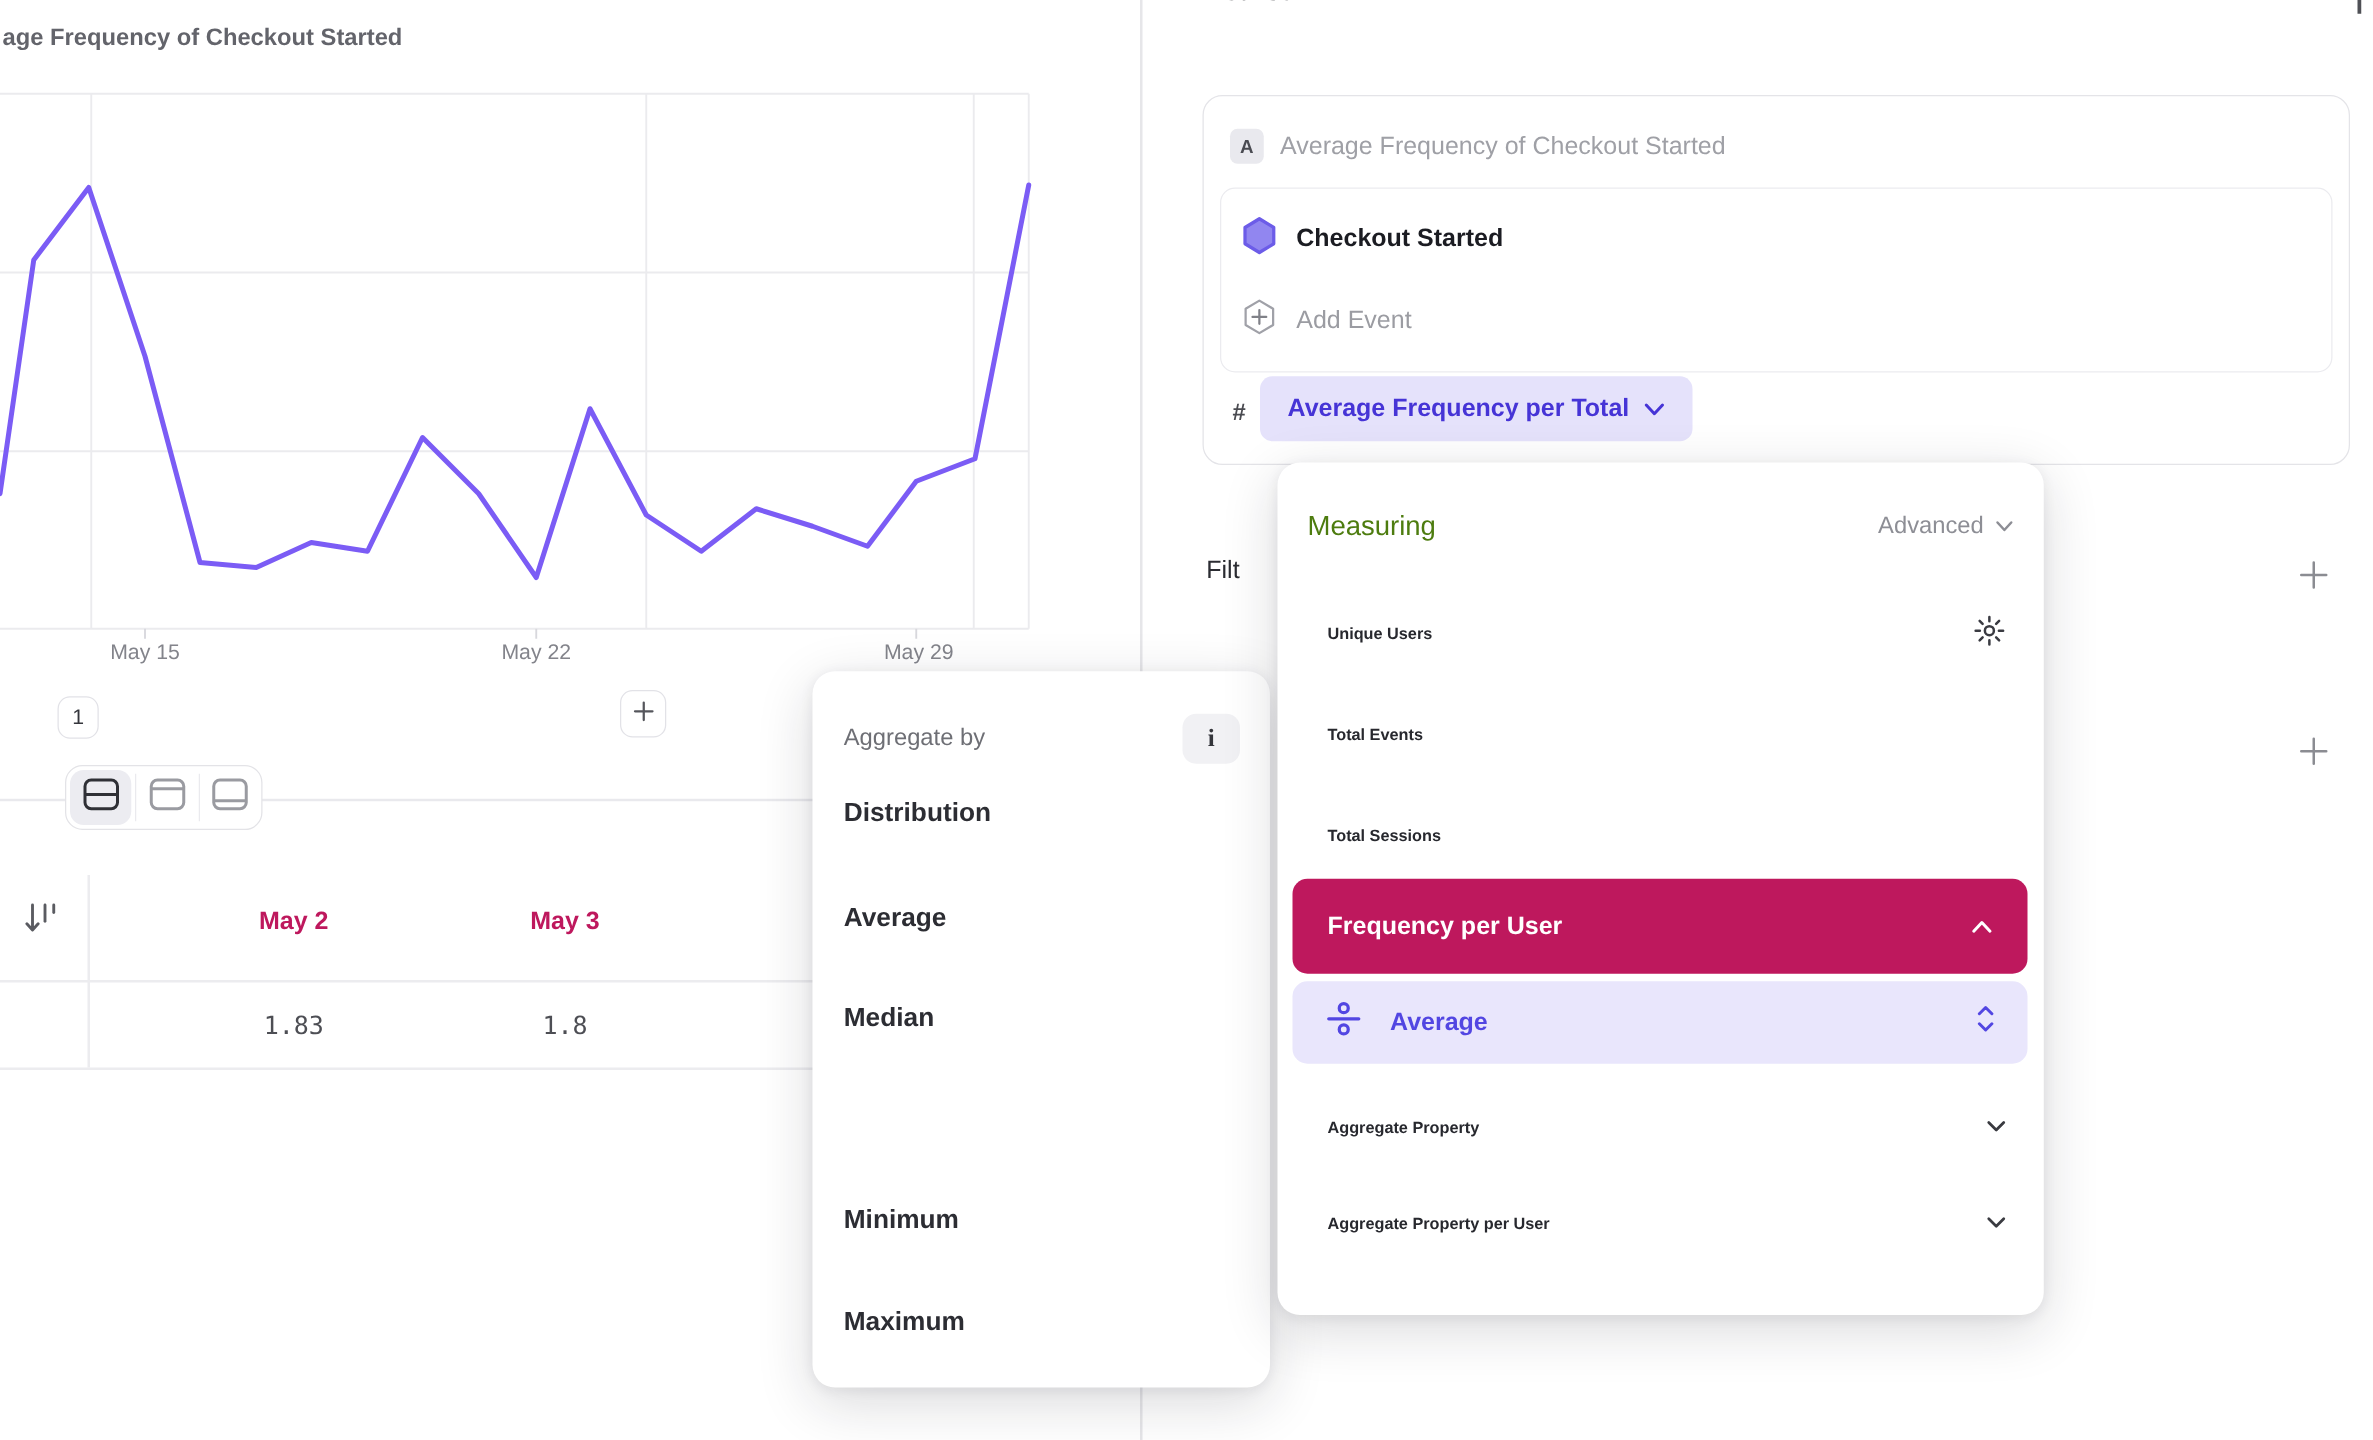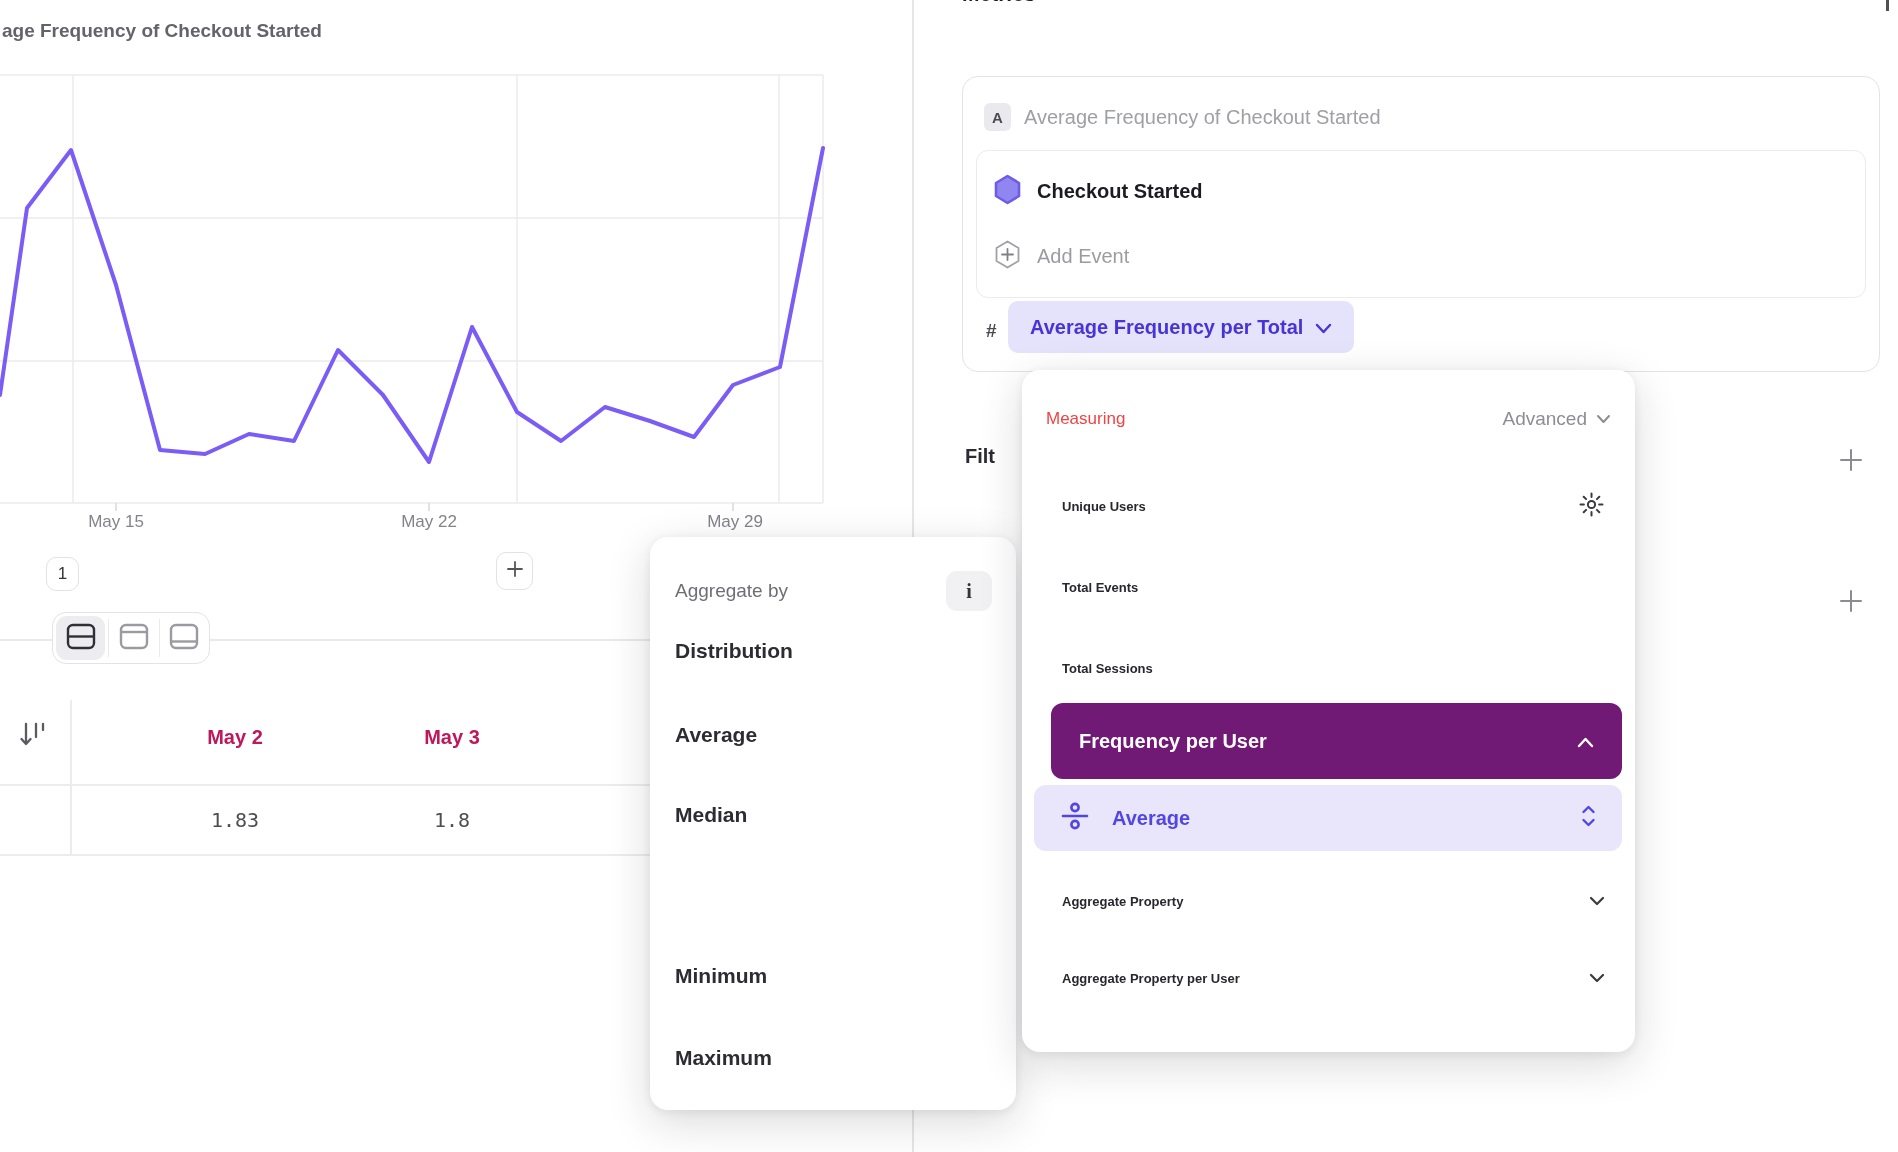--- a/index.html
+++ b/index.html
@@ -70,21 +70,21 @@
   .event-label { font-size:20px; font-weight:700; color:#1b1c22; }
   .addevent-label { font-size:20px; font-weight:500; color:#9b9ca2; }
   .hash { left:986px; top:320px; font-size:19px; font-weight:700; color:#4a4b51; }
   .agg-chip {
     left:1008px; top:301px; height:52px; padding:0 22px; background:#e5e2fb; border-radius:10px;
     display:flex; align-items:center; gap:12px; cursor:pointer;
   }
   .agg-chip span { font-size:20px; font-weight:700; color:#4634d6; }
 
   .filter-clip { left:965px; top:445px; width:52px; height:28px; overflow:hidden; }
-  .filter-clip span { font-size:20px; font-weight:700; color:#2b2c32; white-space:nowrap;margin-top:39px; }
+  .filter-clip span { font-size:20px; font-weight:400; color:#2b2c32; white-space:nowrap;margin-top:39px; }
   .plus-right { width:26px; height:26px; cursor:pointer; }
   .pr-1 { left:1838px; top:447px; } .pr-2 { left:1838px; top:588px; }
 
   
   .popup {
     background:#fff; border-radius:18px; z-index:5;
     box-shadow:0 12px 44px rgba(25,25,40,0.16), 0 2px 10px rgba(25,25,40,0.07);
   }
   .agg-popup { left:650px; top:537px; width:366px; height:573px; }
   .popup-header { display:flex; align-items:center; justify-content:space-between; }
@@ -95,28 +95,28 @@
     display:flex; align-items:center; justify-content:center;
     font-family:"Liberation Serif", serif; font-size:20px; font-weight:700; color:#34353b;
   }
   .agg-item { position:absolute; left:25px; right:24px; height:34px; display:flex; align-items:center; justify-content:space-between; cursor:pointer; }
   .agg-item span { font-size:21px; font-weight:600; color:#2c2d33;margin-top:12px; }
   .agg-item.rel0 { top:91px; } .agg-item.rel1 { top:175px; } .agg-item.rel2 { top:255px; }
   .agg-item.rel3 { top:337px; } .agg-item.rel4 { top:416px; } .agg-item.rel5 { top:498px; }
 
   .meas-popup { left:1022px; top:370px; width:613px; height:682px; z-index:6; }
   .meas-head { position:absolute; left:24px; right:24px; top:38px; display:flex; align-items:center; justify-content:space-between; }
-  .meas-head .lbl { font-size:17px; color:#ef4444; }
+  .meas-head .lbl { font-size:22px; color:#4d7c0f; }
   .advanced { display:flex; align-items:center; gap:9px; cursor:pointer; }
   .advanced span { font-size:19px; color:#8d8e95; }
   .meas-item { position:absolute; left:40px; right:30px; height:36px; display:flex; align-items:center; justify-content:space-between; cursor:pointer; }
   .meas-item span { font-size:13px; font-weight:600; color:#27282e; }
   .mi-0 { top:118px; } .mi-1 { top:199px; } .mi-2 { top:280px; }
   .sel-row {
-    position:absolute; left:29px; right:13px; top:333px; height:76px; background:#701a75; border-radius:12px;
+    position:absolute; left:12px; right:13px; top:333px; height:76px; background:#be185d; border-radius:12px;
     display:flex; align-items:center; justify-content:space-between; padding:0 28px; cursor:pointer;
   }
   .sel-row span { font-size:20px; font-weight:700; color:#fff; }
   .avg-row {
     position:absolute; left:12px; right:13px; top:415px; height:66px; background:#e9e6fc; border-radius:12px;
     display:flex; align-items:center; padding:0 26px; gap:22px; cursor:pointer;
   }
   .avg-row span { font-size:20px; font-weight:700; color:#5246e2; flex:1; }
   .mi-3 { top:513px; } .mi-4 { top:590px; }
 

